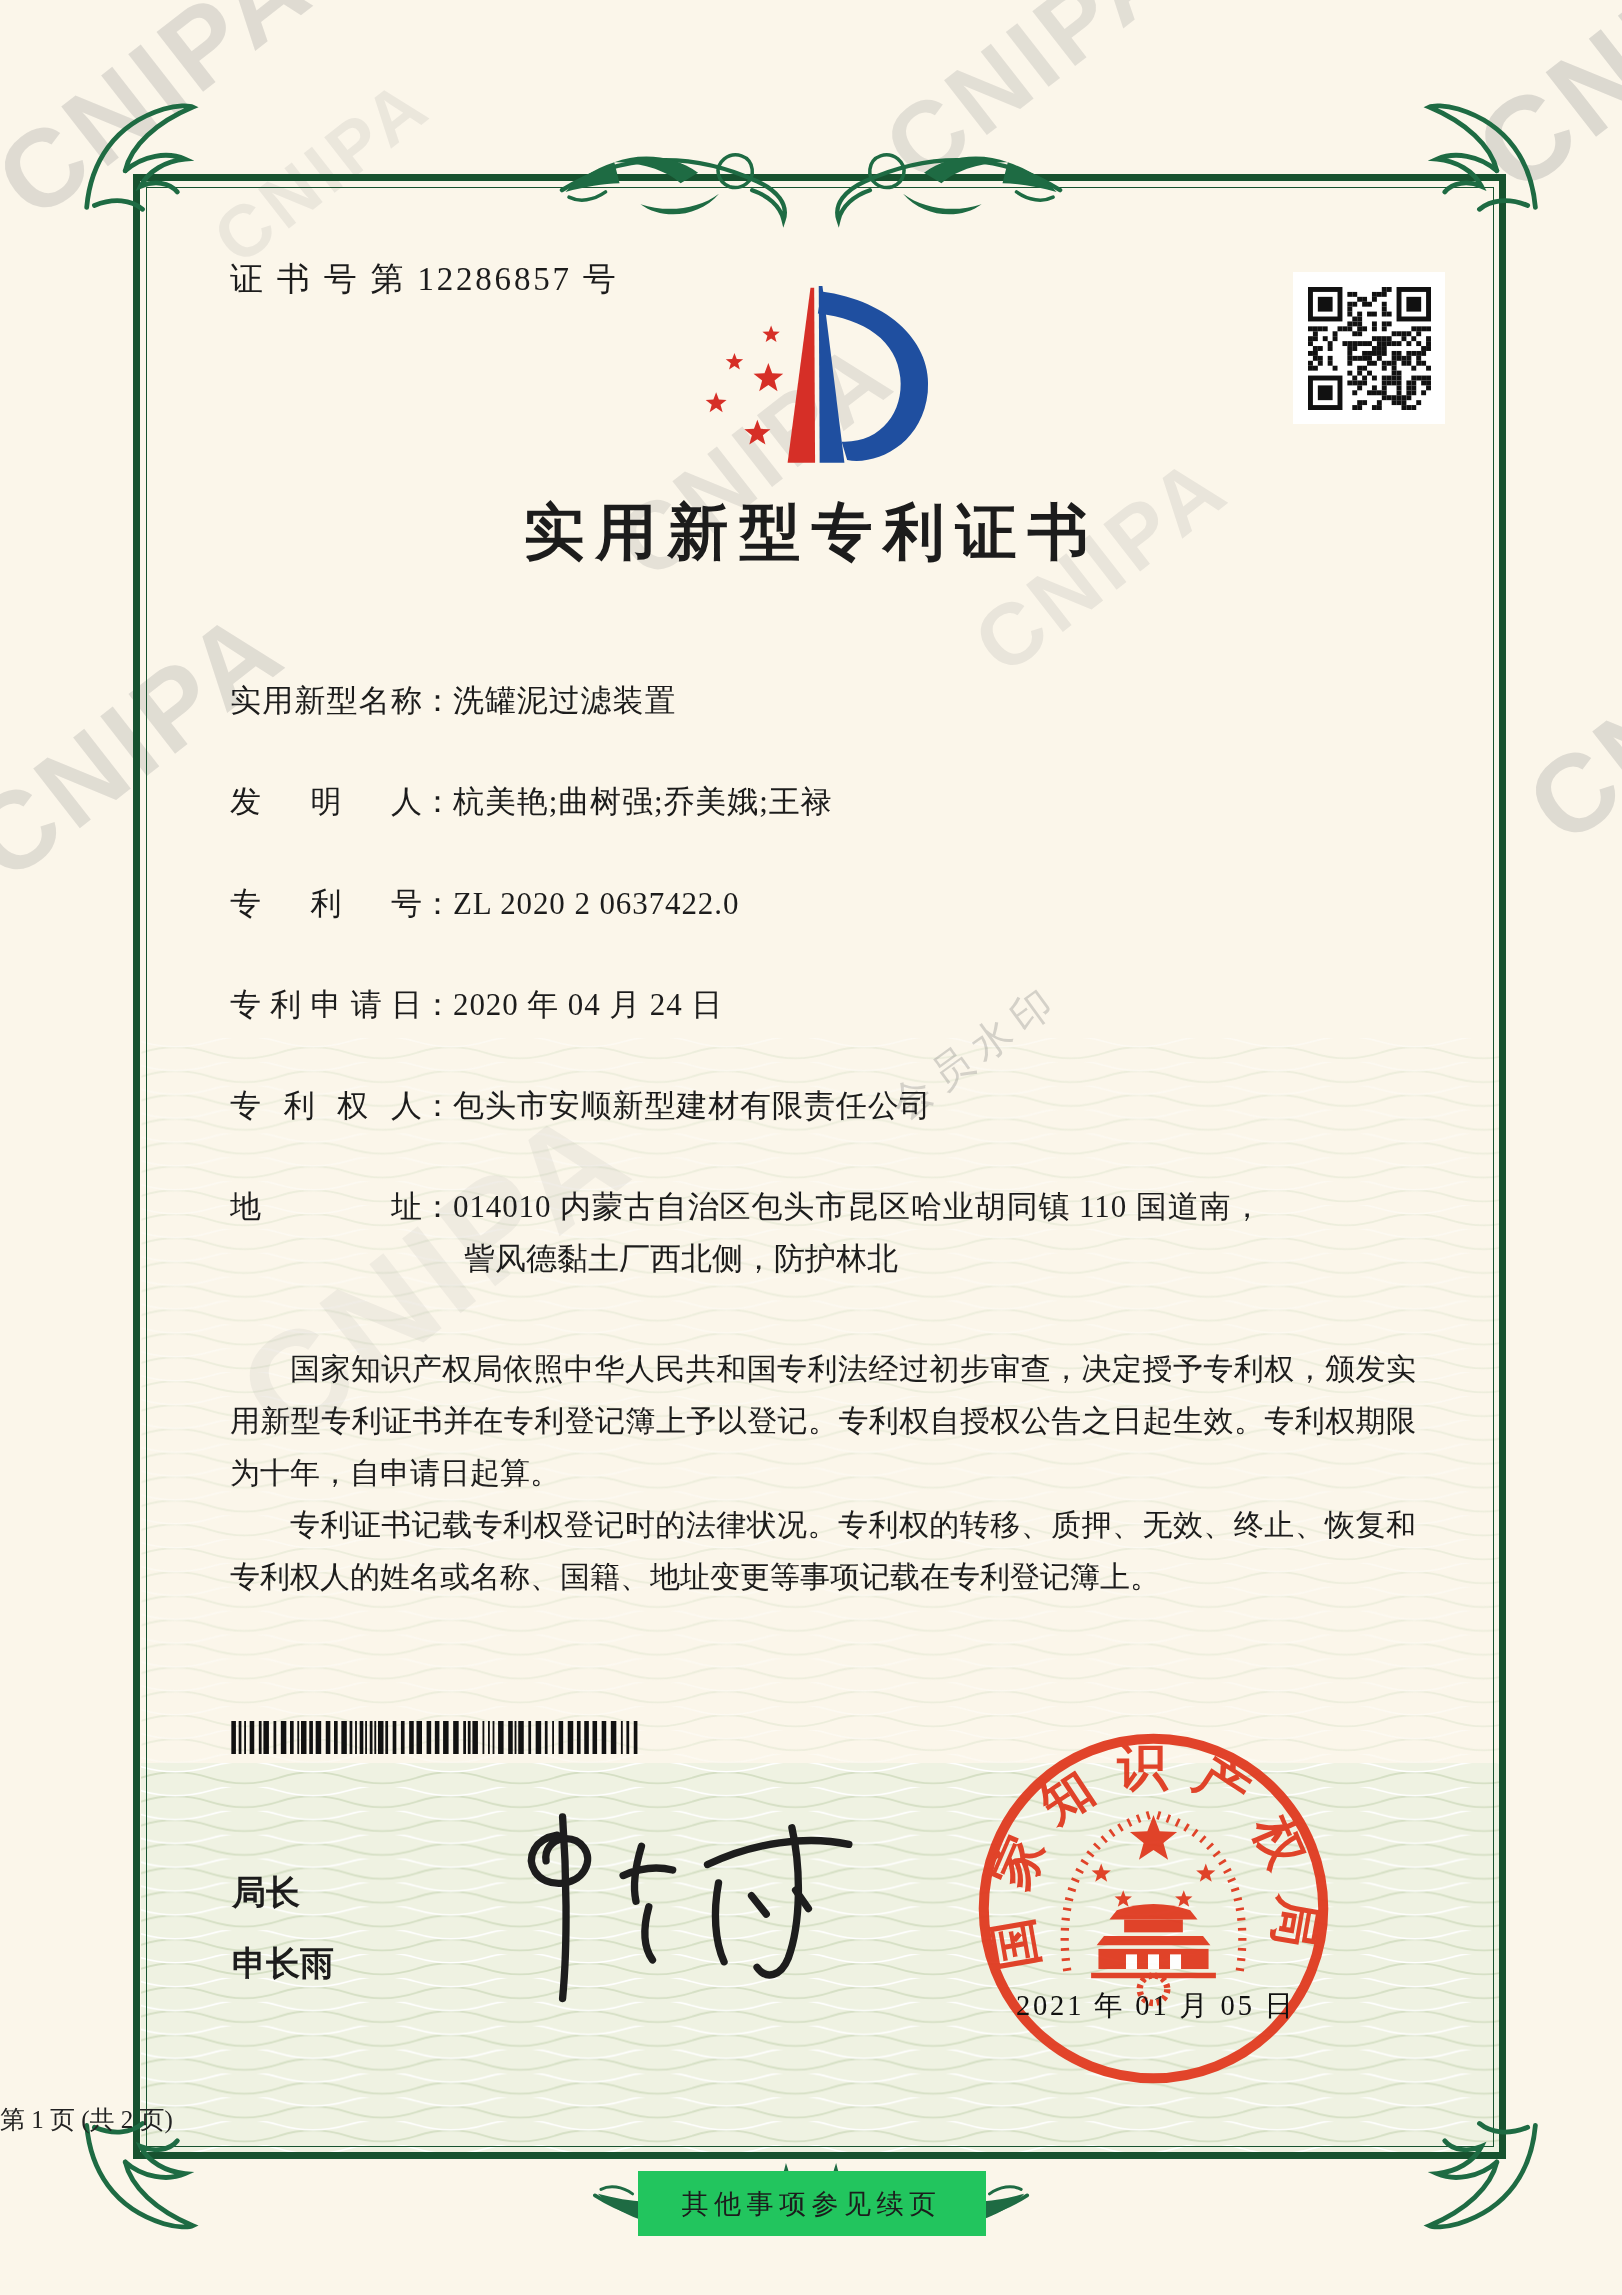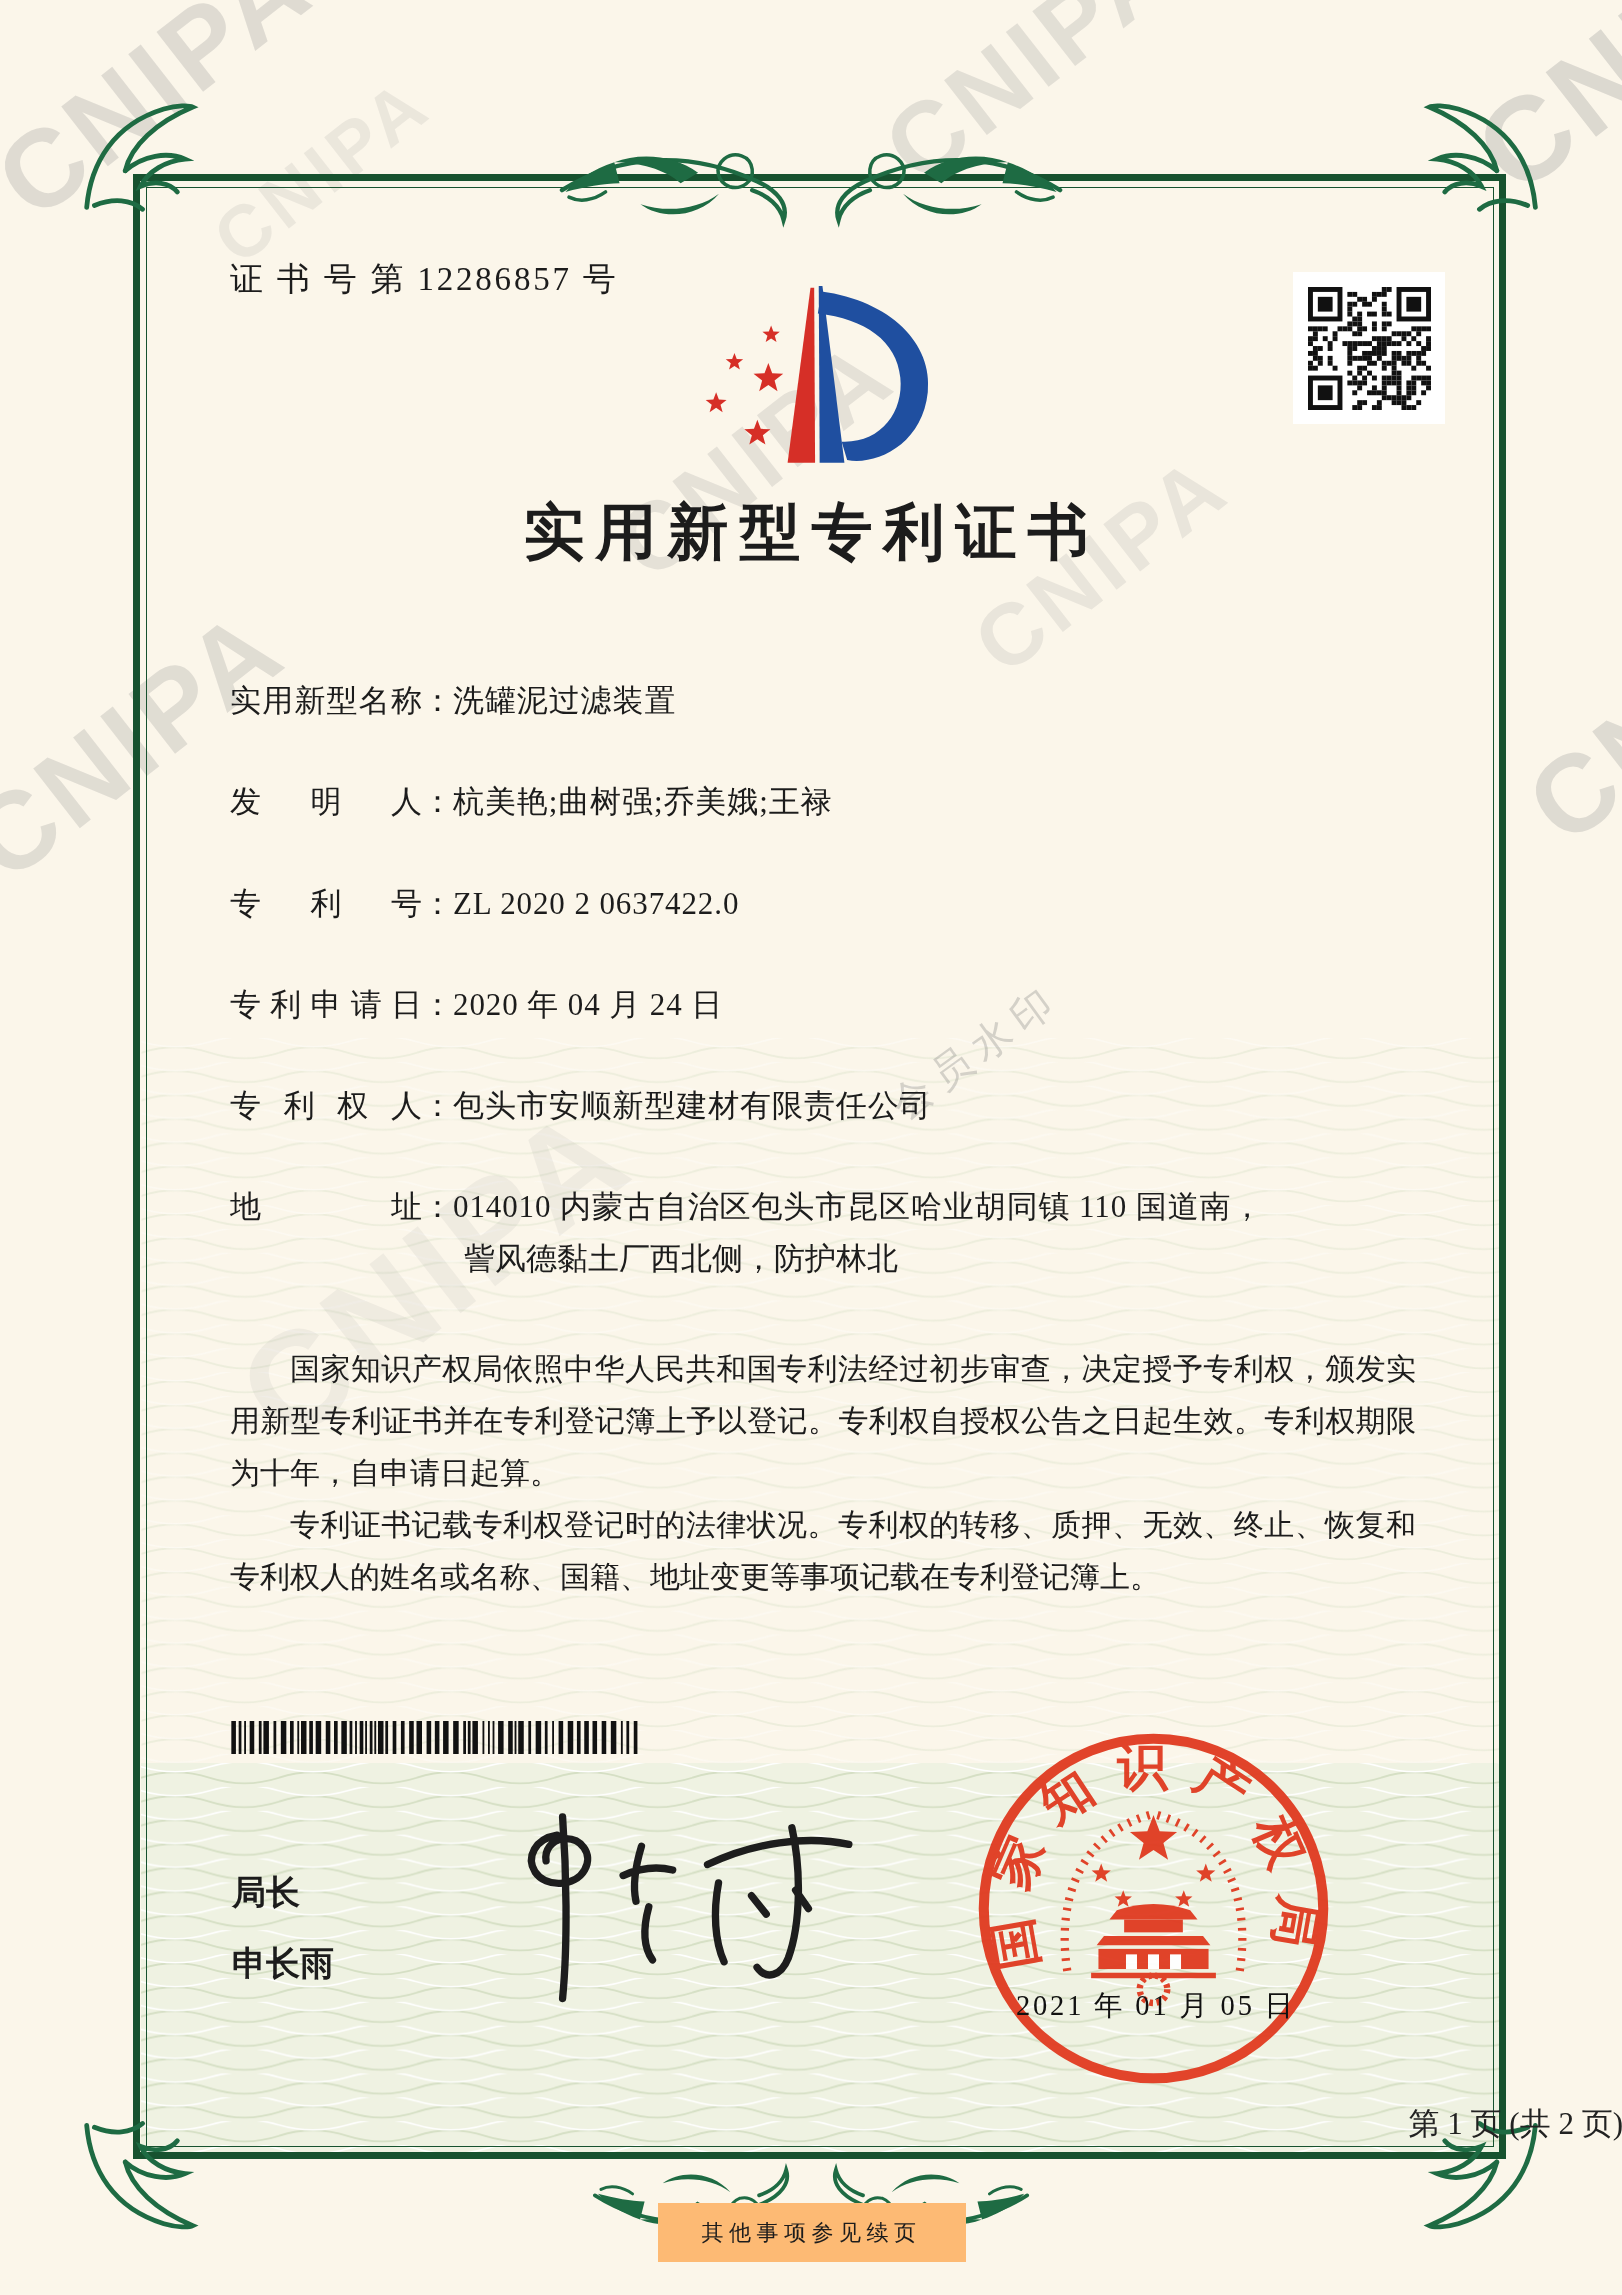--- a/index.html
+++ b/index.html
@@ -37,23 +37,23 @@
   .grant-right{position:absolute;left:603px;top:0;}
   .bodytext{position:absolute;left:230px;top:1343px;width:1186px;font-size:30px;line-height:52px;
             text-align:justify;}
   .bodytext p{margin:0;text-indent:2em;}
   .barcode{position:absolute;left:231px;top:1721px;}
   .signer{position:absolute;left:232px;font-size:34px;font-weight:600;
           font-family:"Liberation Sans","DejaVu Sans",sans-serif;}
   .sig{position:absolute;left:478px;top:1804px;width:404px;height:211px;}
   .seal{position:absolute;left:970px;top:1725px;width:367px;height:367px;z-index:5;}
   .seal-date{position:absolute;left:1016px;top:1987px;font-size:28.5px;letter-spacing:2.8px;z-index:6;color:#111;}
-  .page-no{position:absolute;left:0;right:0;top:2103px;text-align:right;font-size:31px;z-index:4;color:#222;}
-  .cont-box{position:absolute;left:50%;transform:translateX(-50%);top:2171px;background:#fdba74;
-            padding:14.7px 44px;font-size:22px;letter-spacing:5.5px;z-index:6;white-space:nowrap;margin-top:32px;}
+  .page-no{position:absolute;left:0;right:0;top:2103px;text-align:left;font-size:25px;z-index:4;color:#222;}
+  .cont-box{position:absolute;left:50%;transform:translateX(-50%);top:2171px;background:#22c55e;
+            padding:14.7px 44px;font-size:27px;letter-spacing:5.5px;z-index:6;white-space:nowrap;}
 </style>
 </head>
 <body>
 
 <div class="page">
 
   <svg class="waves" style="top:1038px;opacity:.38;" width="1361" height="725" viewBox="0 0 1482 790">
     <rect width="1482" height="790" fill="url(#wv)"></rect>
   </svg>
   <svg class="waves" style="top:1763px;" width="1361" height="395" viewBox="0 0 1482 430">

